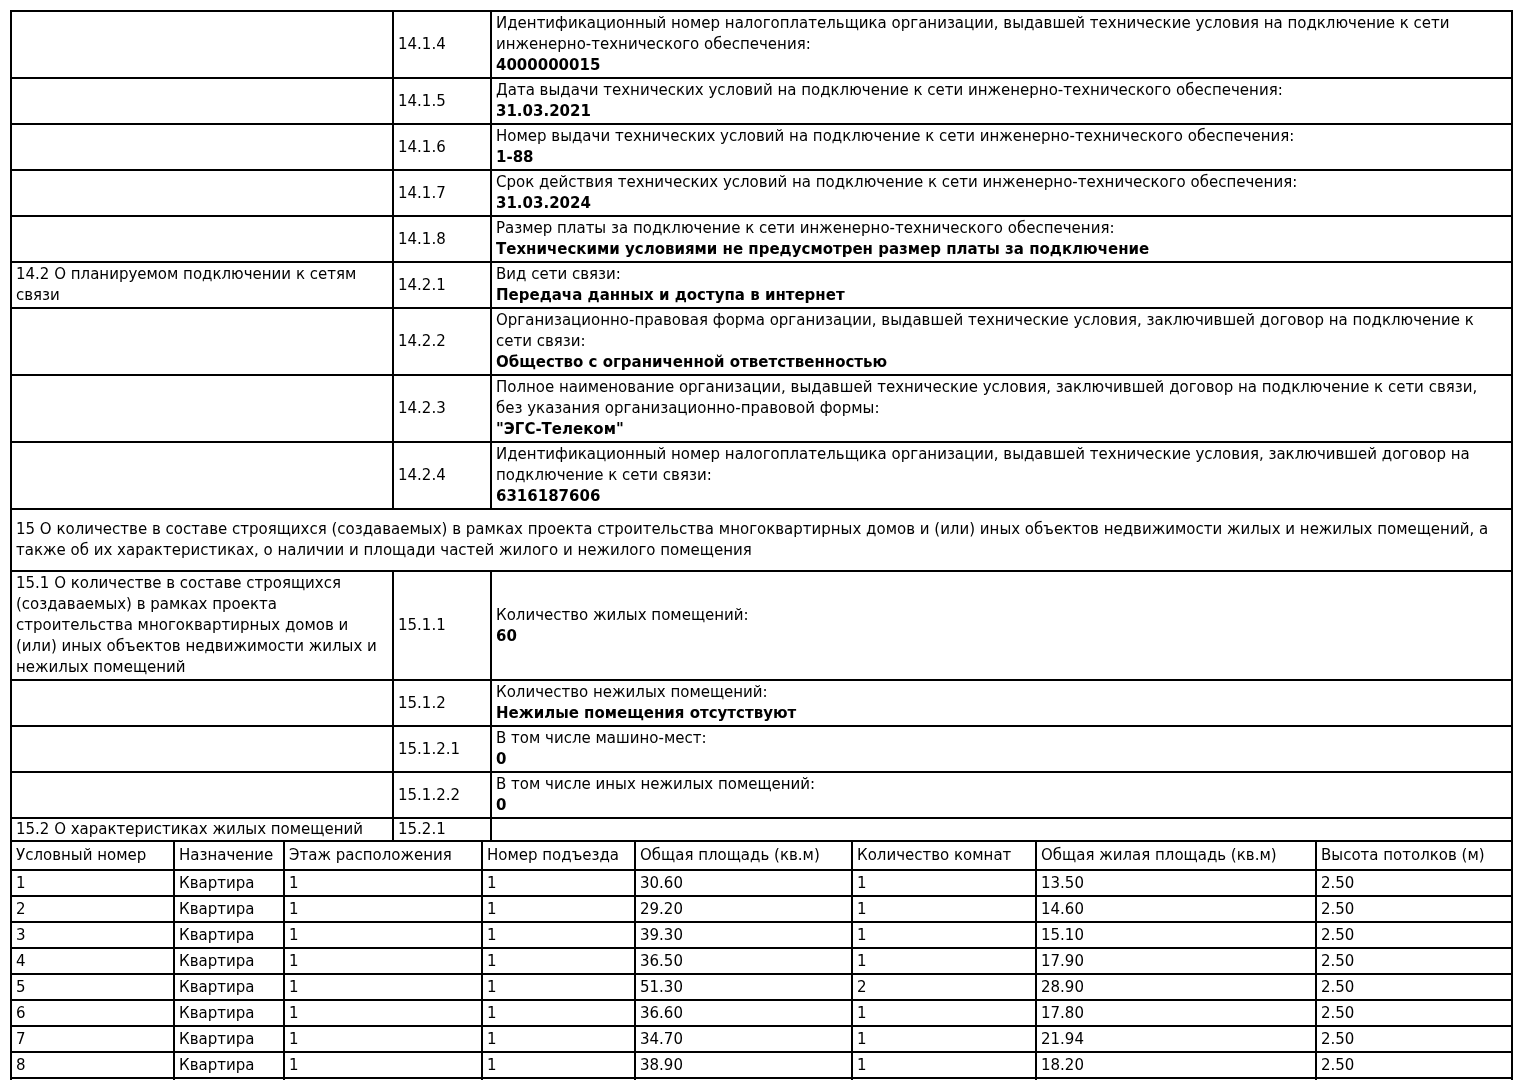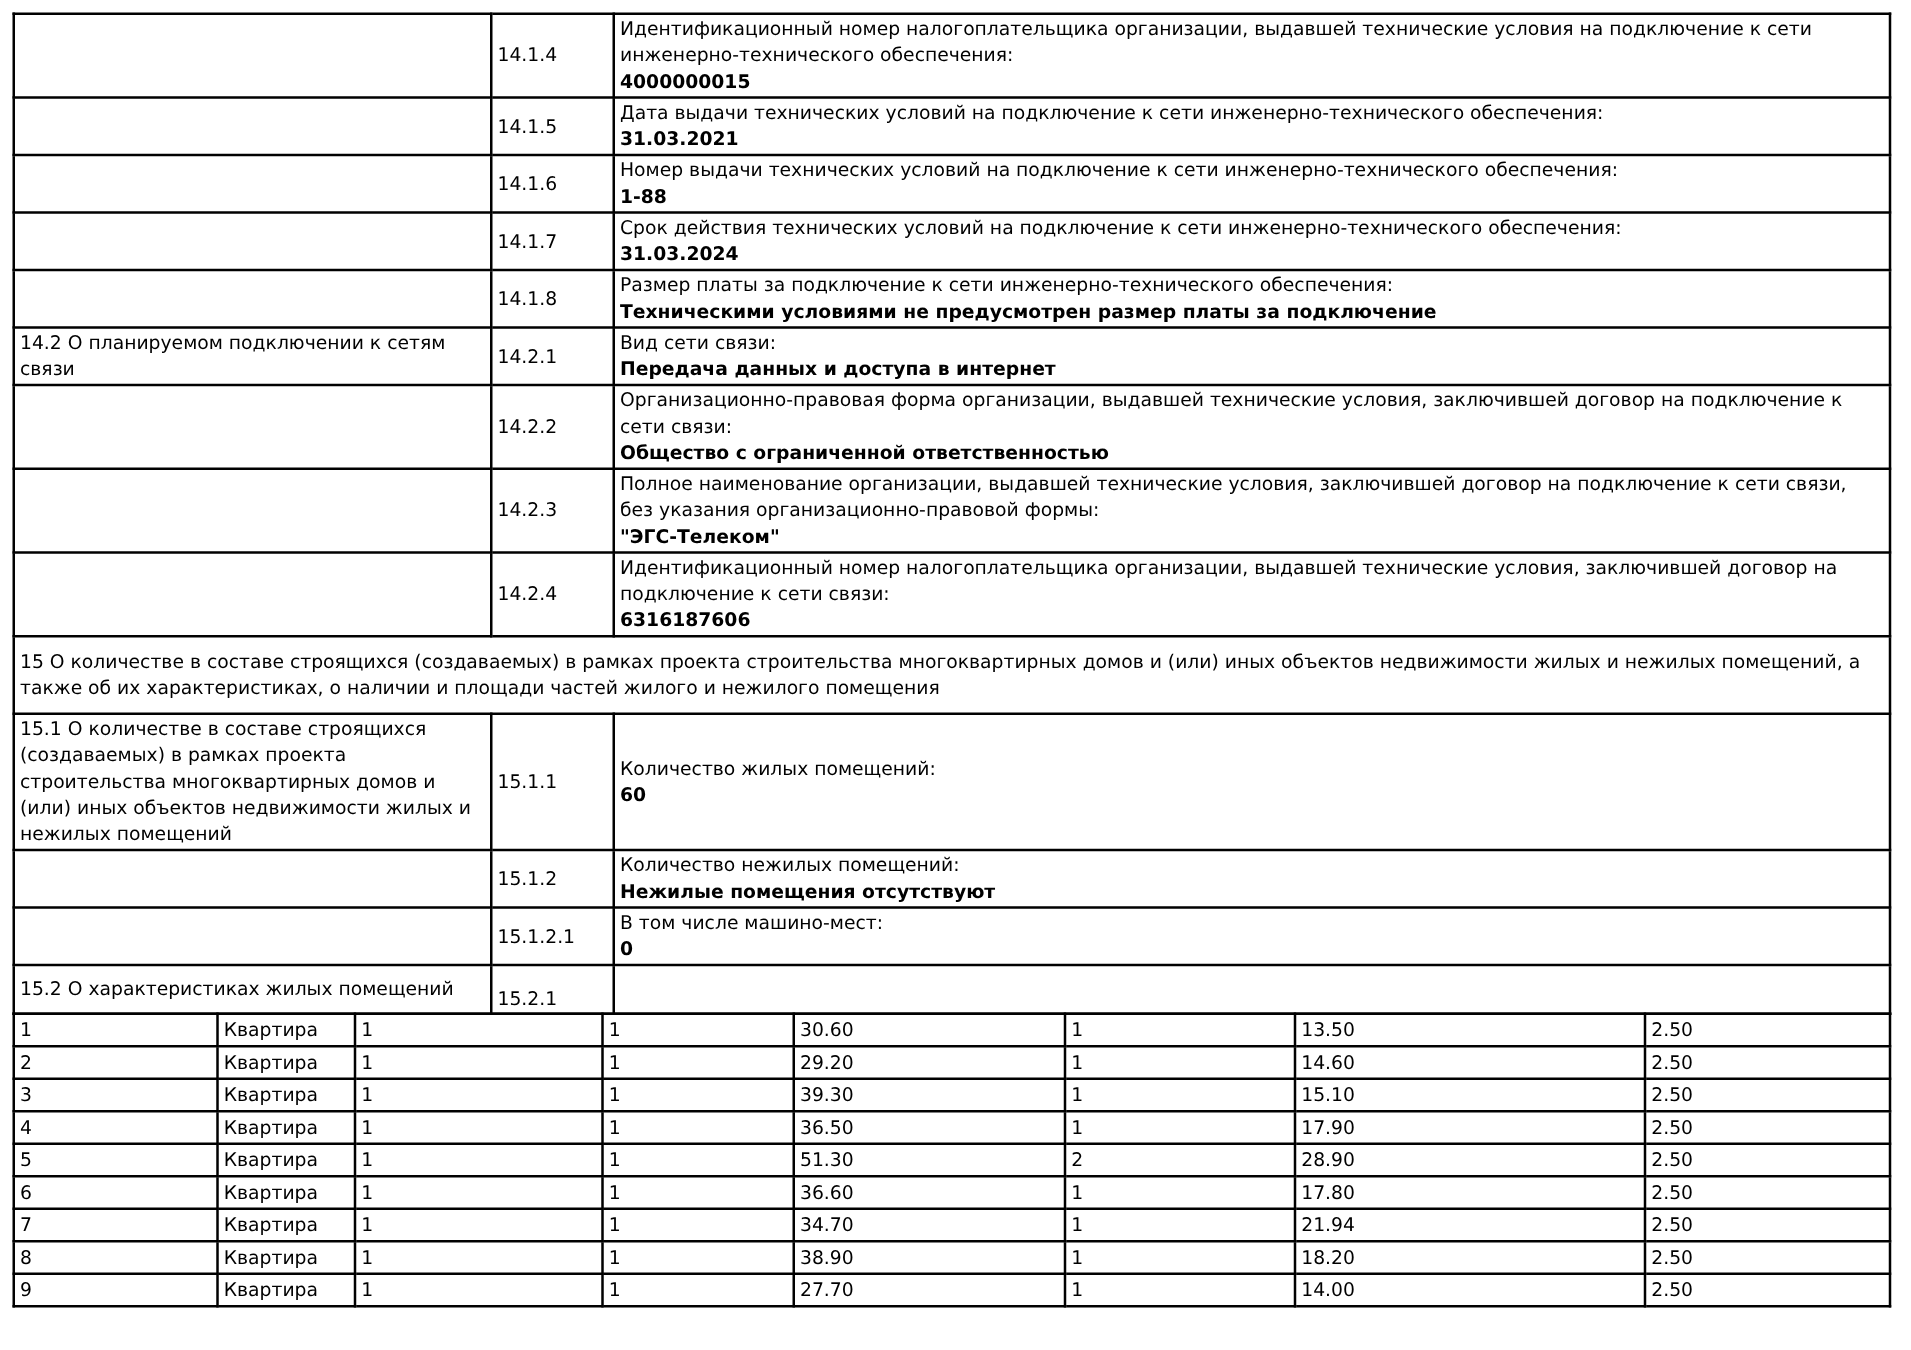--- a/index.html
+++ b/index.html
@@ -162,41 +162,59 @@
 
     <tr style="height:44px">
       <td class="c-sec"></td>
       <td class="c-code">15.1.2.1</td>
       <td class="c-content">
         <div class="field-label">В том числе машино-мест:</div>
         <div class="field-value">0</div>
       </td>
     </tr>
 
+    <tr style="height:46px">
+      <td class="c-sec"></td>
+      <td class="c-code">15.1.2.2</td>
+      <td class="c-content">
+        <div class="field-label">В том числе иных нежилых помещений:</div>
+        <div class="field-value">0</div>
+      </td>
+    </tr>
 
     <tr style="height:14px">
       <td class="c-sec" style="padding-top:0;padding-bottom:0">15.2 О характеристиках жилых помещений</td>
-      <td class="c-code" style="padding-top:16px;padding-bottom:0">15.2.1</td>
+      <td class="c-code" style="padding-top:0;padding-bottom:0">15.2.1</td>
       <td class="c-content" style="padding-top:0;padding-bottom:0"></td>
     </tr>
   </tbody>
     </table>
 
   <table class="doc apts">
     <colgroup>
       <col style="width:163px">
         <col style="width:110px">
         <col style="width:198px">
         <col style="width:153px">
       <col style="width:217px">
         <col style="width:184px">
         <col style="width:280px">
         <col>
     </colgroup>
     <tbody>
+        <tr class="hdr">
+      <td>Условный номер</td>
+      <td>Назначение</td>
+      <td>Этаж расположения</td>
+      <td>Номер подъезда</td>
+      <td>Общая площадь (кв.м)</td>
+      <td>Количество комнат</td>
+      <td>Общая жилая площадь (кв.м)</td>
+      <td>Высота потолков (м)</td>
+    </tr>
     <tr>
       <td>1</td>
       <td>Квартира</td>
       <td>1</td>
       <td>1</td>
       <td>30.60</td>
       <td>1</td>
       <td>13.50</td>
       <td>2.50</td>
     </tr>

